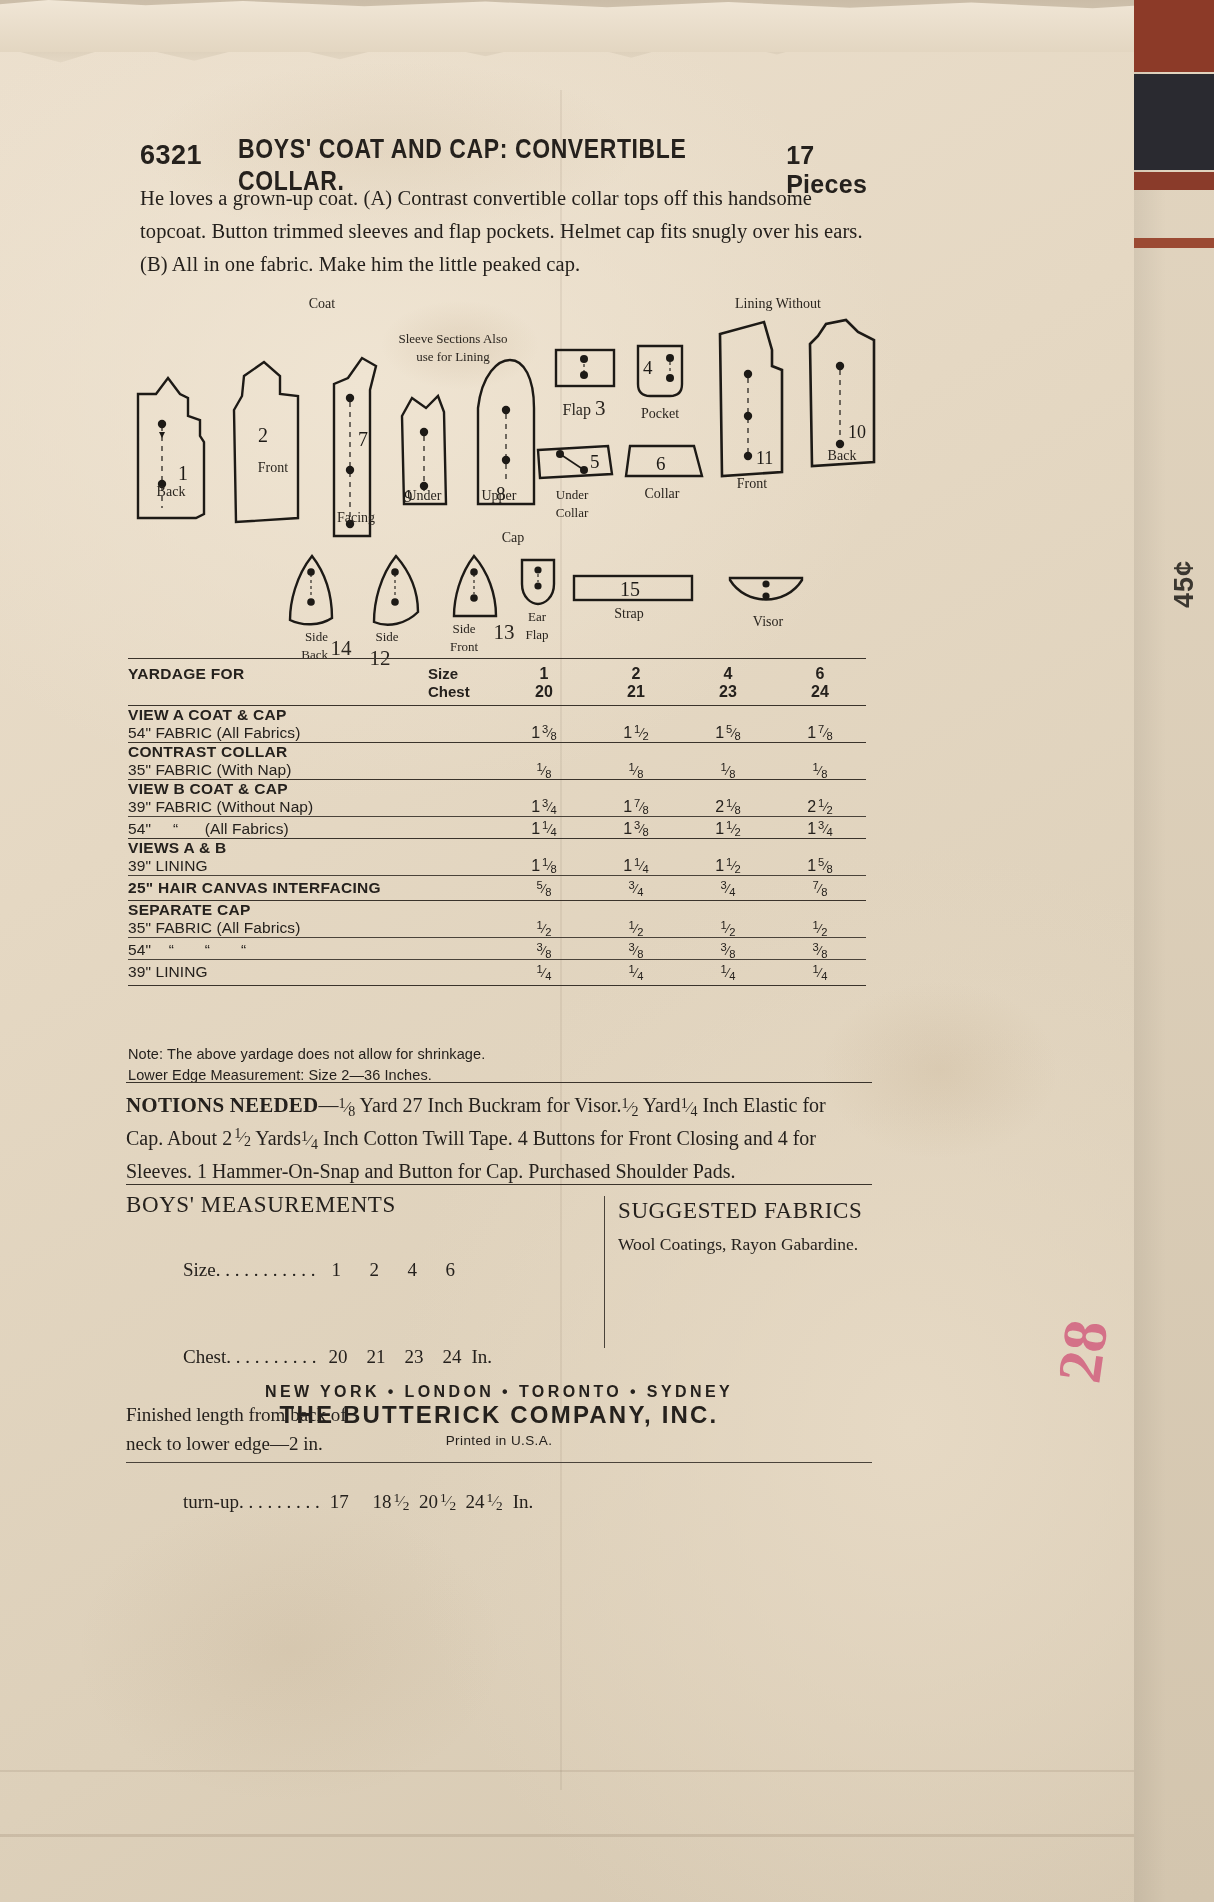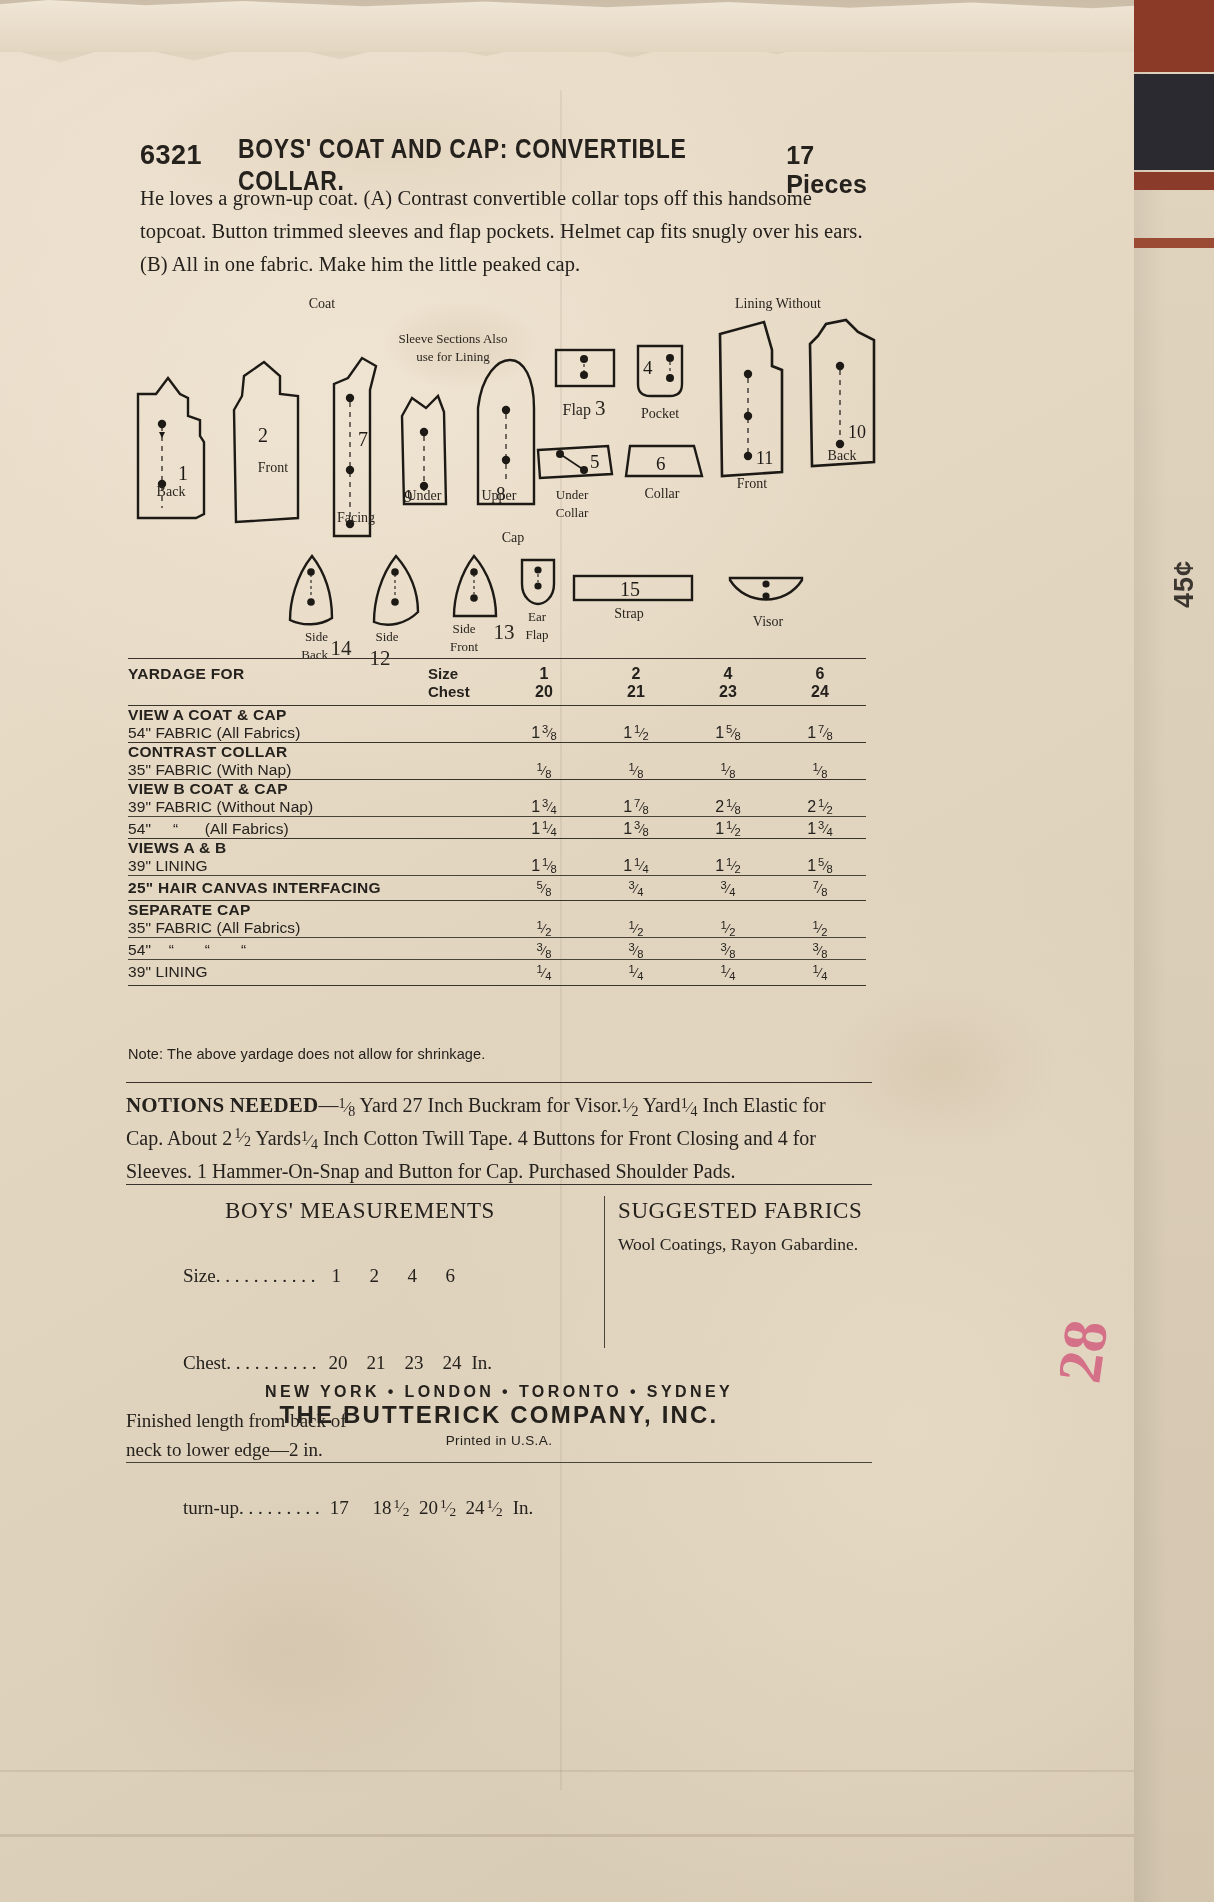--- a/index.html
+++ b/index.html
@@ -679,20 +679,21 @@
         </tr>
         <tr>
               <td colspan="6" class="rule" style="height:0;padding:0;"></td>
             </tr>
       </tbody>
         </table>
     </div>
 
     <div id="note">
       <div>Note: The above yardage does not allow for shrinkage.</div>
+      <div>Lower Edge Measurement: Size 2—36 Inches.</div>
     </div>
 
     <div style="position:absolute;left:126px;top:1082px;width:746px;" class="hline"></div>
 
     <div id="notions">
       <span class="hd">NOTIONS NEEDED</span><span id="notions-text">—<span class="fr">
             <span class="st">
               <span class="n">1</span>
               <span class="sl">⁄</span>
               <span class="d">8</span>
@@ -724,21 +725,21 @@
             </span>
           </span> Inch Cotton Twill Tape. 4 Buttons for Front Closing and 4 for Sleeves. 1 Hammer-On-Snap and Button for Cap. Purchased Shoulder Pads.</span>
     </div>
 
     <div style="position:absolute;left:126px;top:1184px;width:746px;" class="hline"></div>
 
     <div id="lower-cols">
       <div id="col-divider"></div>
 
       <div id="meas-col">
-        <div class="sec-title" style="margin-top:6px;text-align:center;">BOYS' MEASUREMENTS</div>
+        <div class="sec-title" style="">BOYS' MEASUREMENTS</div>
         <div style="margin-top:8px;">
           <div class="meas-line">
             <span>Size. . . . . . . . . . .</span><span style="display:inline-block;width:16px;"></span><span>1      2      4      6</span>
           </div>
           <div class="meas-line">
             <span>Chest. . . . . . . . . .</span><span style="display:inline-block;width:12px;"></span><span>20    21    23    24</span><span style="display:inline-block;width:10px;"></span><span>In.</span>
           </div>
           <div class="meas-line">Finished length from back of</div>
           <div class="meas-line">neck to lower edge—2 in.</div>
           <div class="meas-line">

